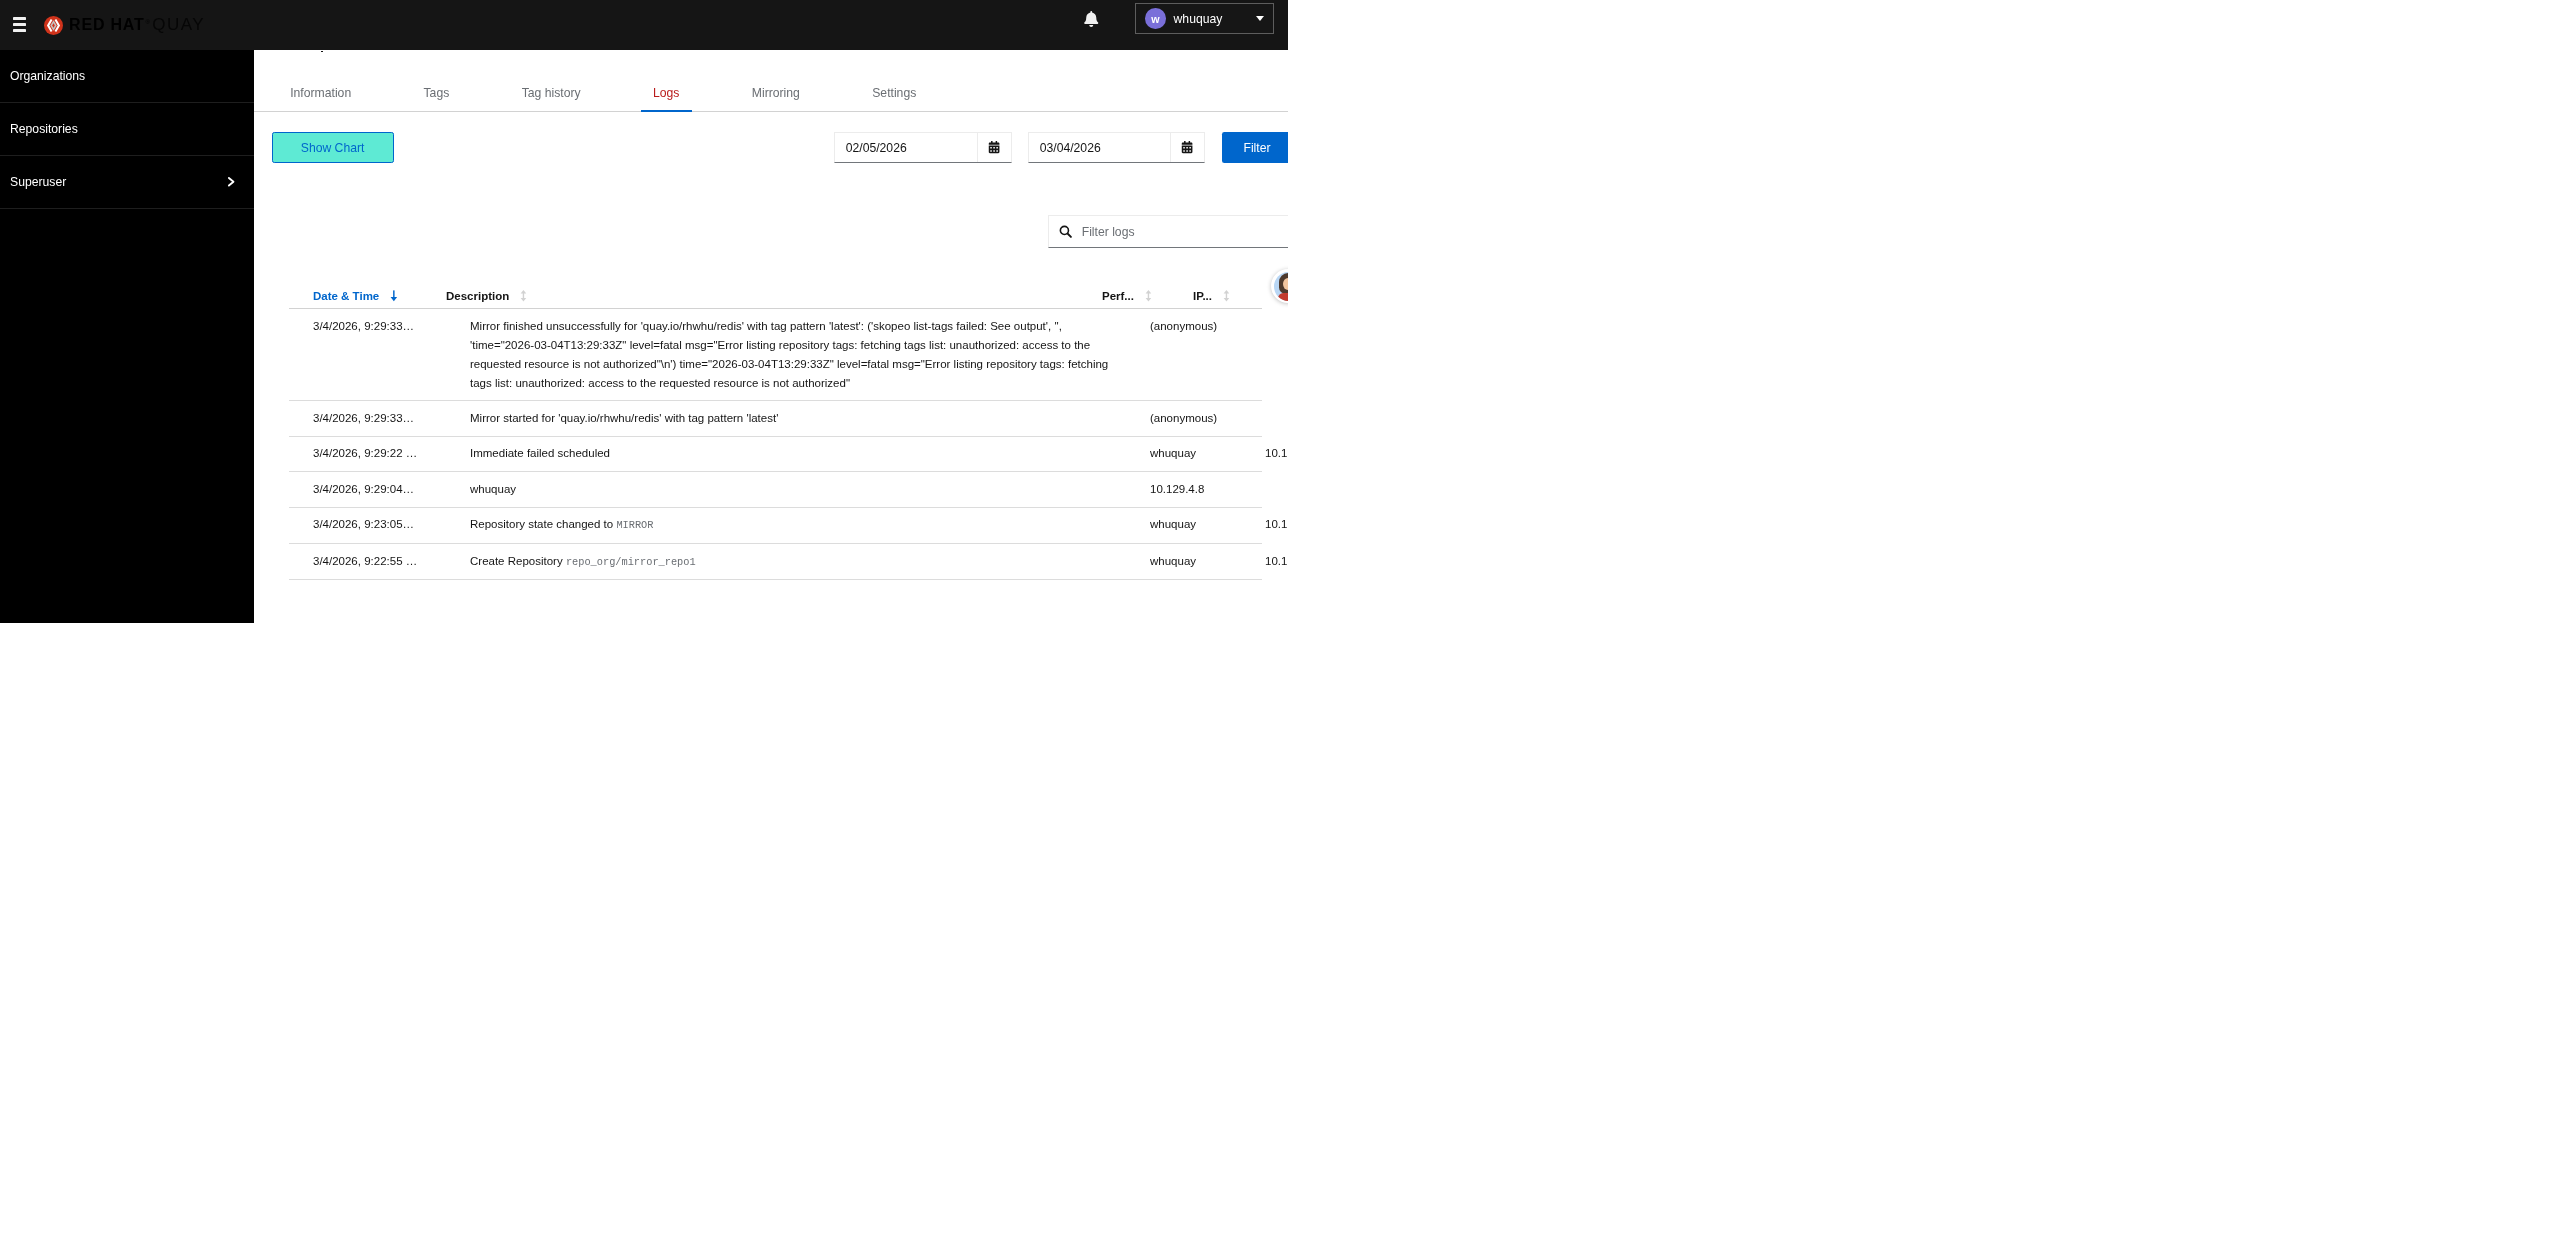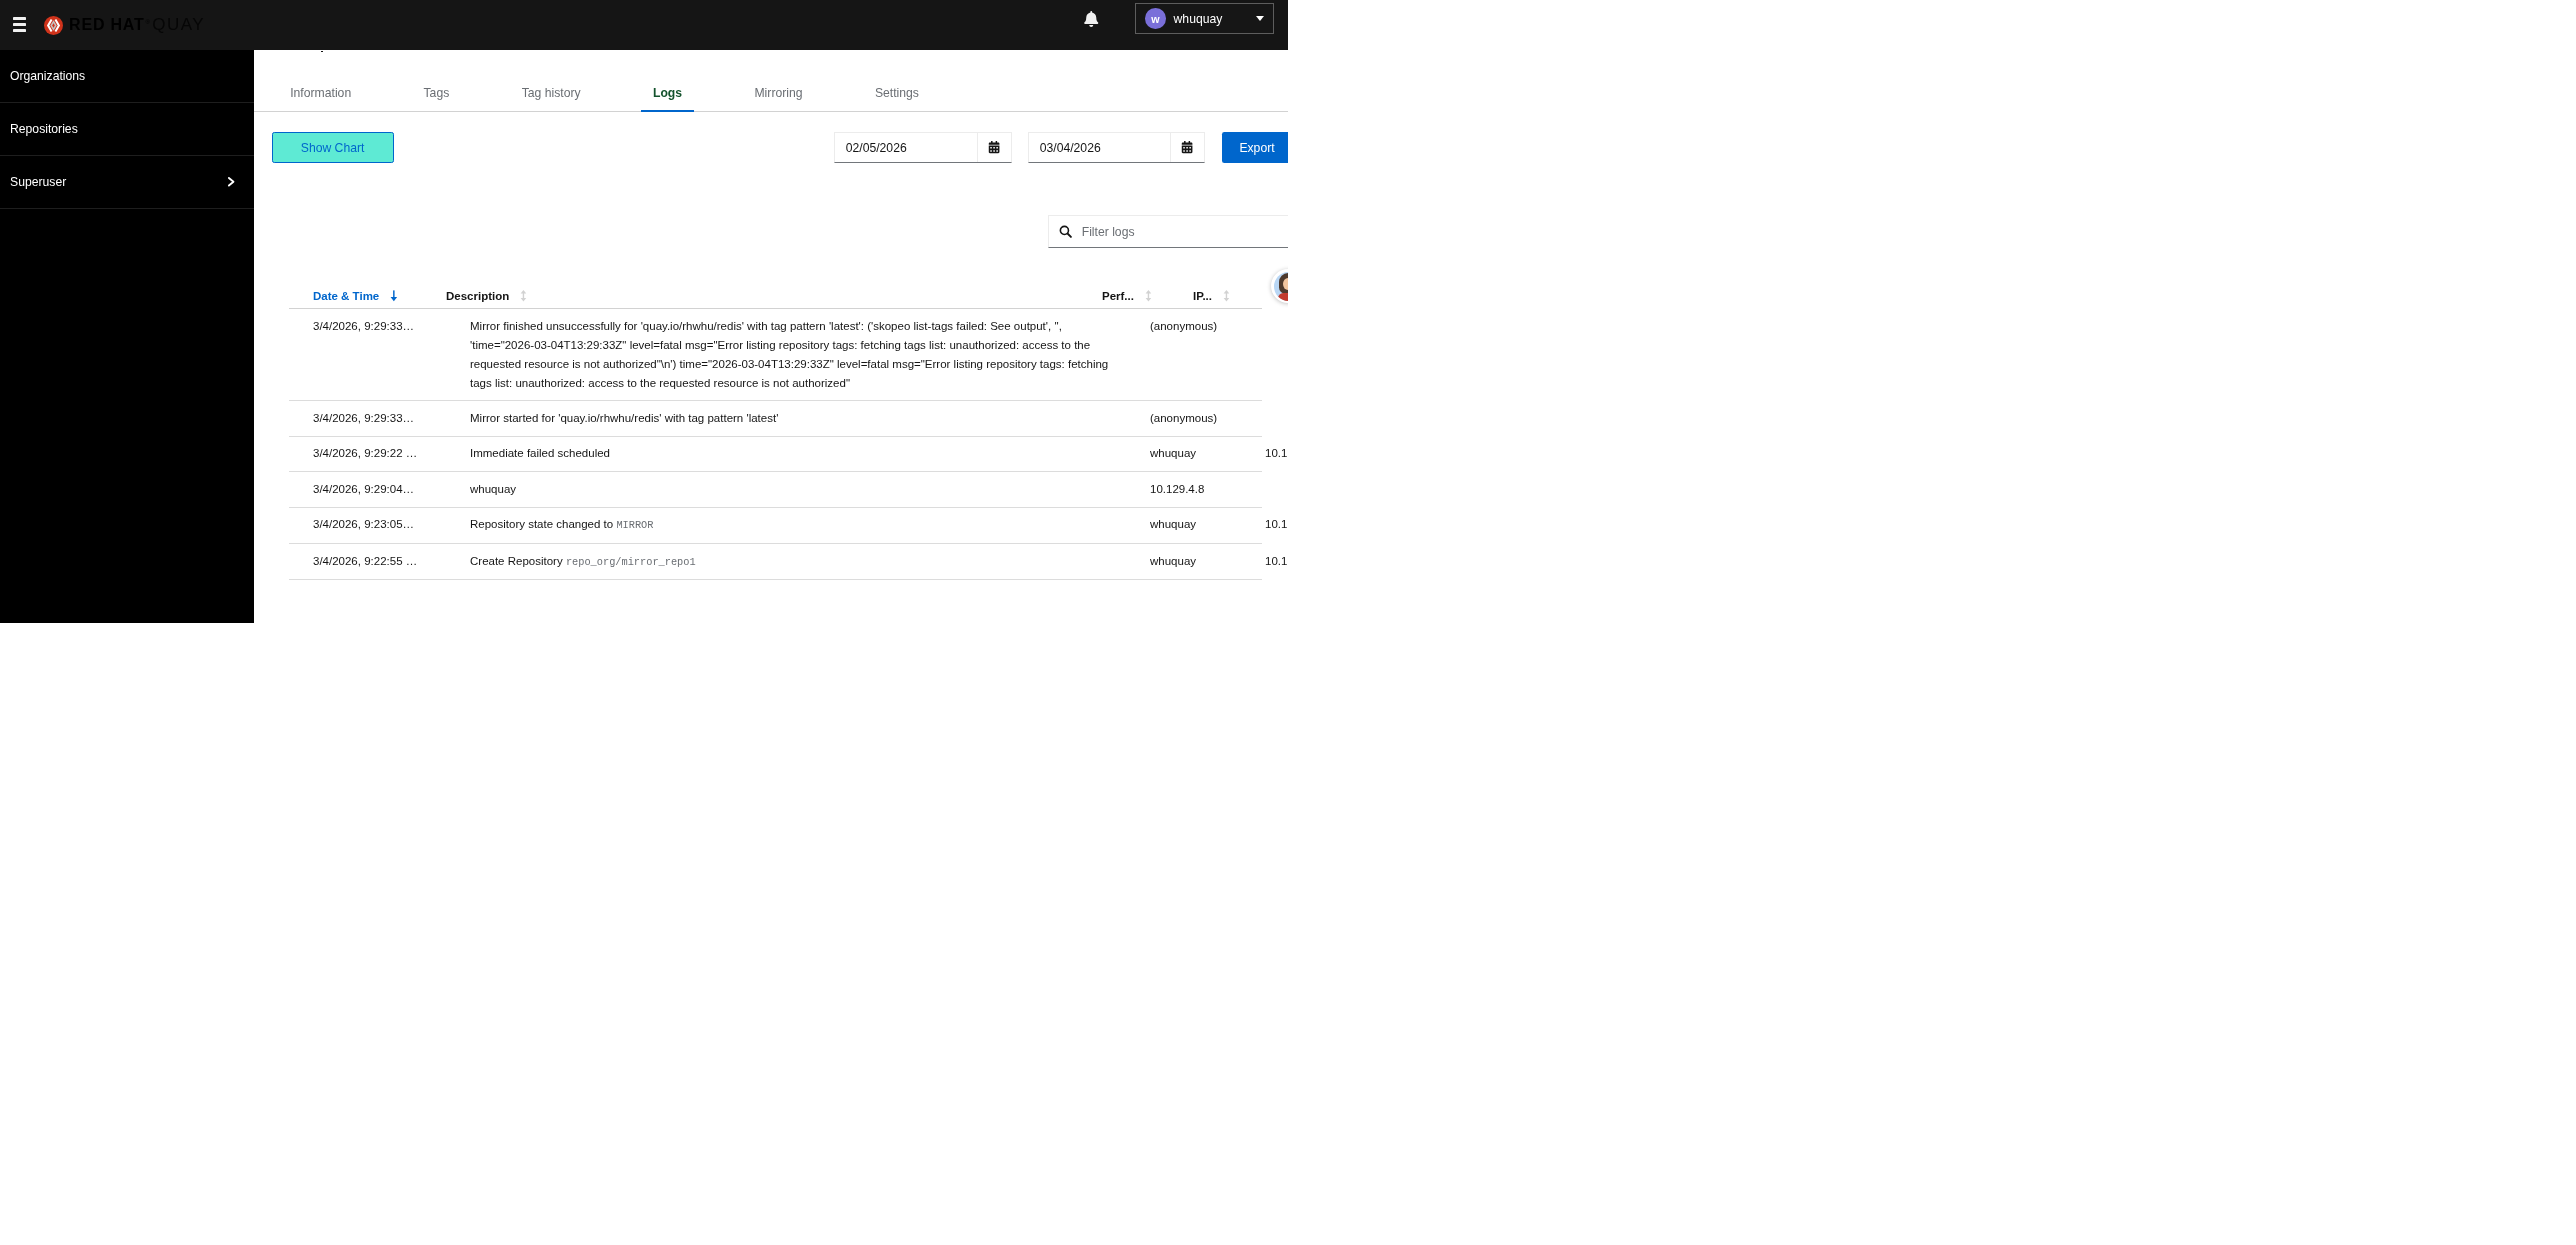--- a/index.html
+++ b/index.html
@@ -31,21 +31,21 @@
   .side-chevron{display:flex;margin-right:-13.8px;}
 
   
   .main{position:absolute;left:254px;top:50px;right:0;bottom:0;background:#fff;}
   .artifact{position:absolute;left:67px;top:0.8px;width:2.3px;height:1.5px;background:#151515;}
 
   .tabs-border{position:absolute;left:0;right:0;top:61px;height:0.8px;background:#d2d2d2;}
   .tabs{position:absolute;left:24px;top:24.5px;display:flex;gap:48px;}
   .tab{padding:0 12.2px;height:37px;line-height:37px;font-size:12.2px;color:#6a6e73;background:none;border:none;
        border-bottom:2.3px solid transparent;cursor:pointer;font-family:inherit;box-sizing:border-box;}
-  .tab.active{color:#14532d;font-weight:bold;border-bottom-color:#0066cc;}
+  .tab.active{color:#b91c1c;font-weight:normal;border-bottom-color:#0066cc;}
 
   .show-chart{position:absolute;left:17.6px;top:82px;width:122px;height:31px;background:#5eead4;
               border:0.8px solid #0066cc;border-radius:2.3px;color:#0066cc;font-size:12.2px;cursor:pointer;font-family:inherit;}
   .dategroup{position:absolute;top:82px;height:31px;display:flex;background:#fff;box-sizing:border-box;
              border:0.8px solid #ececec;border-bottom:1.5px solid #72767b;}
   .dg1{left:580px;width:178px;} .dg2{left:774px;width:177px;}
   .dateinput{flex:1;border:none;outline:none;padding:0 3.1px 0 10.7px;font-size:12.2px;color:#151515;
              font-family:inherit;min-width:0;background:transparent;}
   .datebtn{width:34px;border:none;border-left:0.8px solid #ececec;background:#fff;display:flex;
            align-items:center;justify-content:center;cursor:pointer;}
@@ -153,21 +153,21 @@
       </button>
     </div>
     <div class="dategroup dg2">
       <input class="dateinput" value="03/04/2026" style="">
       <button class="datebtn">
         <svg viewBox="0 0 448 512" width="12.2" height="12.2">
             <path fill="#151515" d="M0 464c0 27 21 48 48 48h352c27 0 48-21 48-48V192H0v272zm320-196c0-7 5-12 12-12h40c7 0 12 5 12 12v40c0 7-5 12-12 12h-40c-7 0-12-5-12-12v-40zm0 128c0-7 5-12 12-12h40c7 0 12 5 12 12v40c0 7-5 12-12 12h-40c-7 0-12-5-12-12v-40zM192 268c0-7 5-12 12-12h40c7 0 12 5 12 12v40c0 7-5 12-12 12h-40c-7 0-12-5-12-12v-40zm0 128c0-7 5-12 12-12h40c7 0 12 5 12 12v40c0 7-5 12-12 12h-40c-7 0-12-5-12-12v-40zM64 268c0-7 5-12 12-12h40c7 0 12 5 12 12v40c0 7-5 12-12 12H76c-7 0-12-5-12-12v-40zm0 128c0-7 5-12 12-12h40c7 0 12 5 12 12v40c0 7-5 12-12 12H76c-7 0-12-5-12-12v-40zM400 64h-48V16c0-9-7-16-16-16h-32c-9 0-16 7-16 16v48H160V16c0-9-7-16-16-16h-32c-9 0-16 7-16 16v48H48C21 64 0 85 0 112v48h448v-48c0-27-21-48-48-48z"></path>
           </svg>
       </button>
     </div>
-    <button class="export">Export</button>
+    <button class="export">Filter</button>
 
     <div class="filterbox">
       <span class="searchicon" style="display:flex;">
         <svg width="13" height="13" viewBox="0 0 18 18">
           <circle cx="7.5" cy="7.5" r="5.6" fill="none" stroke="#151515" stroke-width="2.2"></circle>
           <line x1="11.8" y1="11.8" x2="16.5" y2="16.5" stroke="#151515" stroke-width="2.6" stroke-linecap="round"></line>
         </svg>
       </span>
       <input class="filterinput" placeholder="Filter logs" style="">
     </div>

